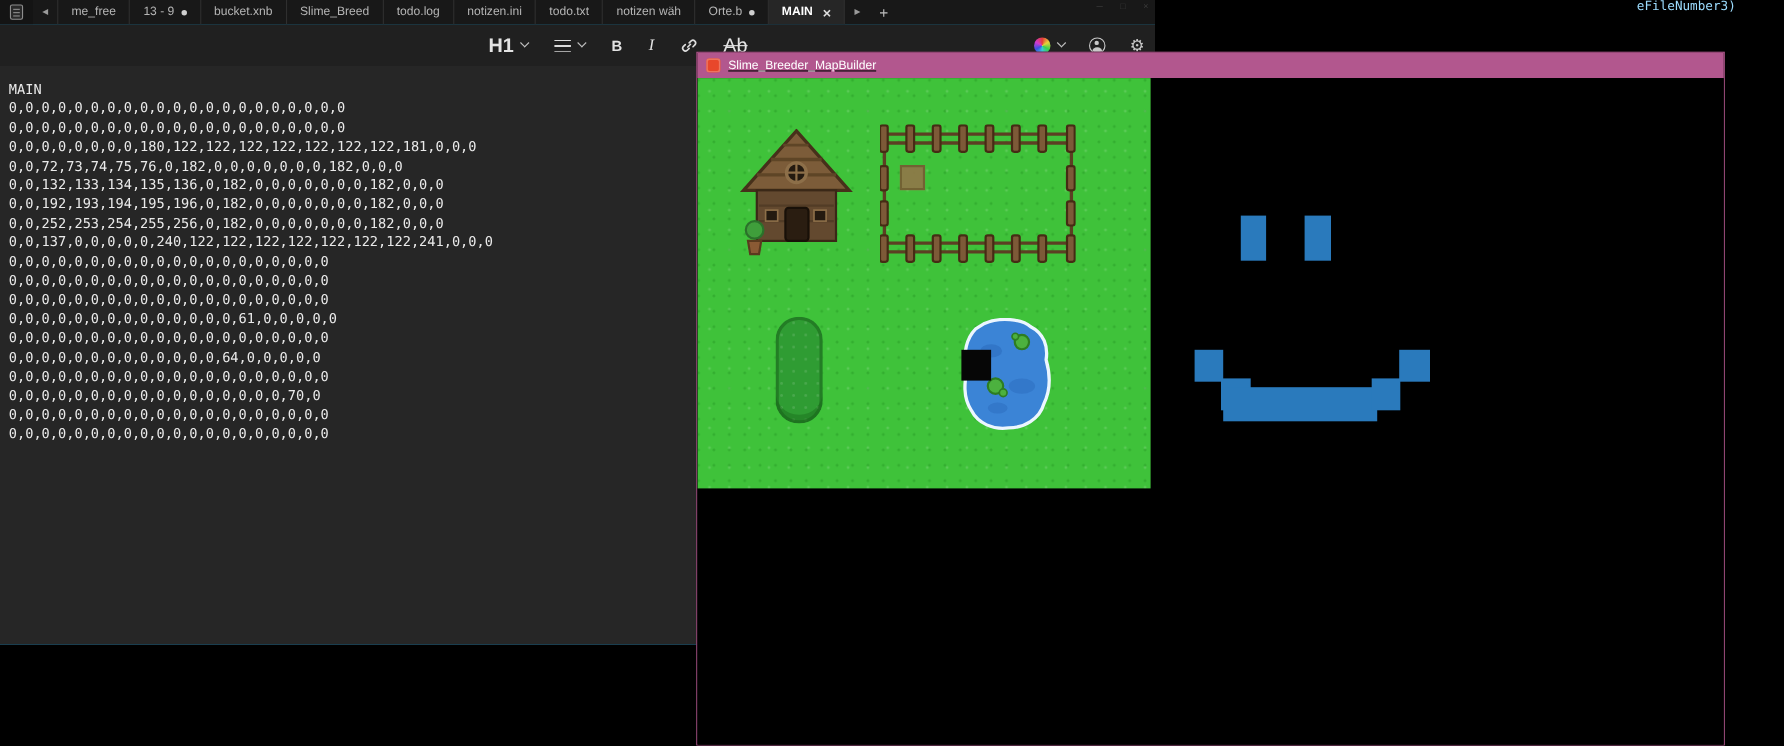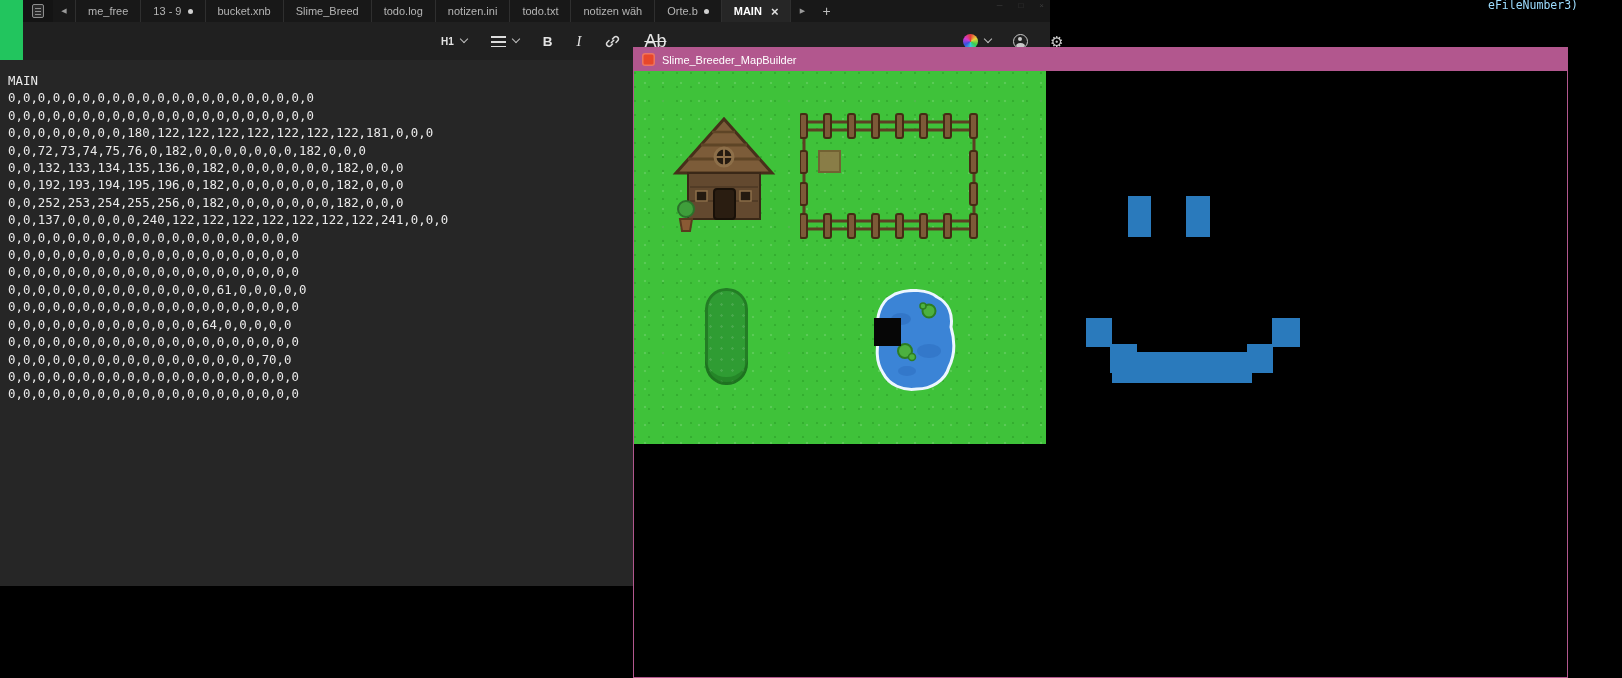--- a/index.html
+++ b/index.html
@@ -3,21 +3,21 @@
 <meta charset="utf-8">
 <style>
   * { margin:0; padding:0; box-sizing:border-box; }
   html,body { width:1622px; height:678px; background:#000; font-family:"Liberation Sans",sans-serif; overflow:hidden; }
   .screen { position:relative; width:1622px; height:678px; background:#000; overflow:hidden; }
 
   
   .bg-code { position:absolute; left:1488px; top:-2px; font-family:"DejaVu Sans Mono",monospace; font-size:11.5px; color:#9cdcfe; white-space:nowrap; }
 
   
-  .editor { position:absolute; left:0; top:0; width:1050px; height:586px; background:#22c55e;padding-left:23px; }
+  .editor { position:absolute; left:0; top:0; width:1050px; height:586px; background:#0ea5e9; }
 
   .tab-bar { position:relative; height:22px; background:#181818; display:flex; align-items:stretch; }
   .app-icon { width:30px; display:flex; align-items:center; justify-content:center; background:#141414; }
   .app-icon .doc { width:12px; height:14px; border:1px solid #8e8e8e; border-radius:2px; position:relative; background:#2a2a2a; }
   .app-icon .doc::before { content:""; position:absolute; left:2px; right:2px; top:3px; height:1px; background:#8e8e8e; box-shadow:0 3px 0 #8e8e8e, 0 6px 0 #8e8e8e; }
   .tab-scroll { width:22px; display:flex; align-items:center; justify-content:center; color:#9a9a9a; font-size:7px; }
   .tab-list { display:flex; }
   .tab { display:flex; align-items:center; gap:6px; padding:0 12px; font-size:11px; color:#b5b5b5; border-right:1px solid #2f2f2f; white-space:nowrap; }
   .tab:first-child { border-left:1px solid #2f2f2f; }
   .tab.active { color:#ffffff; font-weight:700; background:#262626; }
@@ -25,42 +25,42 @@
   .tab-close { font-size:13px; color:#e0e0e0; margin-left:3px; line-height:1; }
   .tab-add { width:26px; display:flex; align-items:center; justify-content:center; color:#bdbdbd; font-size:14px; }
   .win-controls { position:absolute; right:6px; top:1px; display:flex; gap:16px; color:#3d3d3d; font-size:8px; align-items:center; }
 
   .menu-row { position:relative; height:38px; background:#202020; }
   .menus { position:absolute; left:8px; top:0; height:100%; display:flex; align-items:center; gap:28px; }
   .menu-item { color:#f2f2f2; font-size:13.5px; font-weight:600; }
 
   .fmt-toolbar { position:absolute; left:418px; top:0; height:100%; display:flex; align-items:center; gap:24px; color:#e3e3e3; }
   .fmt-group { display:flex; align-items:center; gap:7px; }
-  .fmt-label { font-size:10px; font-weight:700; }
+  .fmt-label { font-size:18px; font-weight:700;margin-left:26px; }
   .chev { width:6px; height:6px; border-right:1.5px solid #bfbfbf; border-bottom:1.5px solid #bfbfbf; transform:rotate(45deg); margin-top:-4px; }
   .list-icon { width:15px; height:11px; background:repeating-linear-gradient(to bottom,#dcdcdc 0 1.5px,transparent 1.5px 5px); }
   .fmt-btn { font-size:13.5px; display:flex; align-items:center; }
   .fmt-btn.bold { font-weight:800; }
   .fmt-btn.italic { font-style:italic; font-family:"Liberation Serif",serif; font-size:14.5px; }
   .fmt-btn.strike { text-decoration:line-through; font-size:18px; }
 
   .right-icons { position:absolute; left:940px; top:0; height:100%; display:flex; align-items:center; gap:22px; }
   .color-wheel-wrap { display:flex; align-items:center; gap:7px; }
   .color-wheel { width:15px; height:15px; border-radius:50%; background:conic-gradient(#e33a3a,#e8d23a,#3ad04c,#3ac9d8,#3a50e0,#d23ad0,#e33a3a); }
   .person { width:15px; height:15px; border-radius:50%; border:1.5px solid #c9c9c9; position:relative; overflow:hidden; }
   .person::before { content:""; position:absolute; left:4.2px; top:2.3px; width:4.2px; height:4.2px; border-radius:50%; background:#c9c9c9; }
   .person::after { content:""; position:absolute; left:2px; top:8px; width:8.7px; height:7px; border-radius:50% 50% 0 0; background:#c9c9c9; }
   .gear { font-size:15px; color:#c9c9c9; line-height:1; }
 
   .editor-text { position:absolute; left:0; top:60px; right:0; bottom:0; background:#262626; color:#eaeaea;
     font-family:"DejaVu Sans Mono","Liberation Mono",monospace; font-size:12.4px; line-height:17.4px; padding:12px 0 0 8px; }
 
   
   .map-window { position:absolute; left:633px; top:47px; width:935px; height:631px; background:#000; border:1px solid var(--accent,#b2578e); }
-  .map-titlebar { height:23px; background:var(--accent,#b2578e); display:flex; align-items:center; gap:7px; padding-left:8px; }
+  .map-titlebar { height:23px; background:var(--accent,#b2578e); display:flex; align-items:center; gap:7px; padding-left:8px;text-decoration:underline; }
   .map-icon { width:13px; height:13px; border-radius:3px; background:#e8472b; box-shadow:inset 0 0 0 1.5px rgba(255,255,255,.25); }
   .map-title { color:#fff; font-size:11px; }
   .map-canvas { position:relative; width:100%; height:calc(100% - 23px); background:#000; overflow:hidden; }
 
   .grass { position:absolute; left:0; top:0; width:412px; height:373px; background-color:var(--grass,#3fc23a);
     background-image:radial-gradient(circle, rgba(255,255,255,.14) 1px, transparent 1.6px),
                      radial-gradient(circle, rgba(25,130,25,.30) 1px, transparent 1.6px);
     background-size:18px 18px, 14px 14px; background-position:2px 3px, 8px 9px; }
 
   .sprite { position:absolute; }

